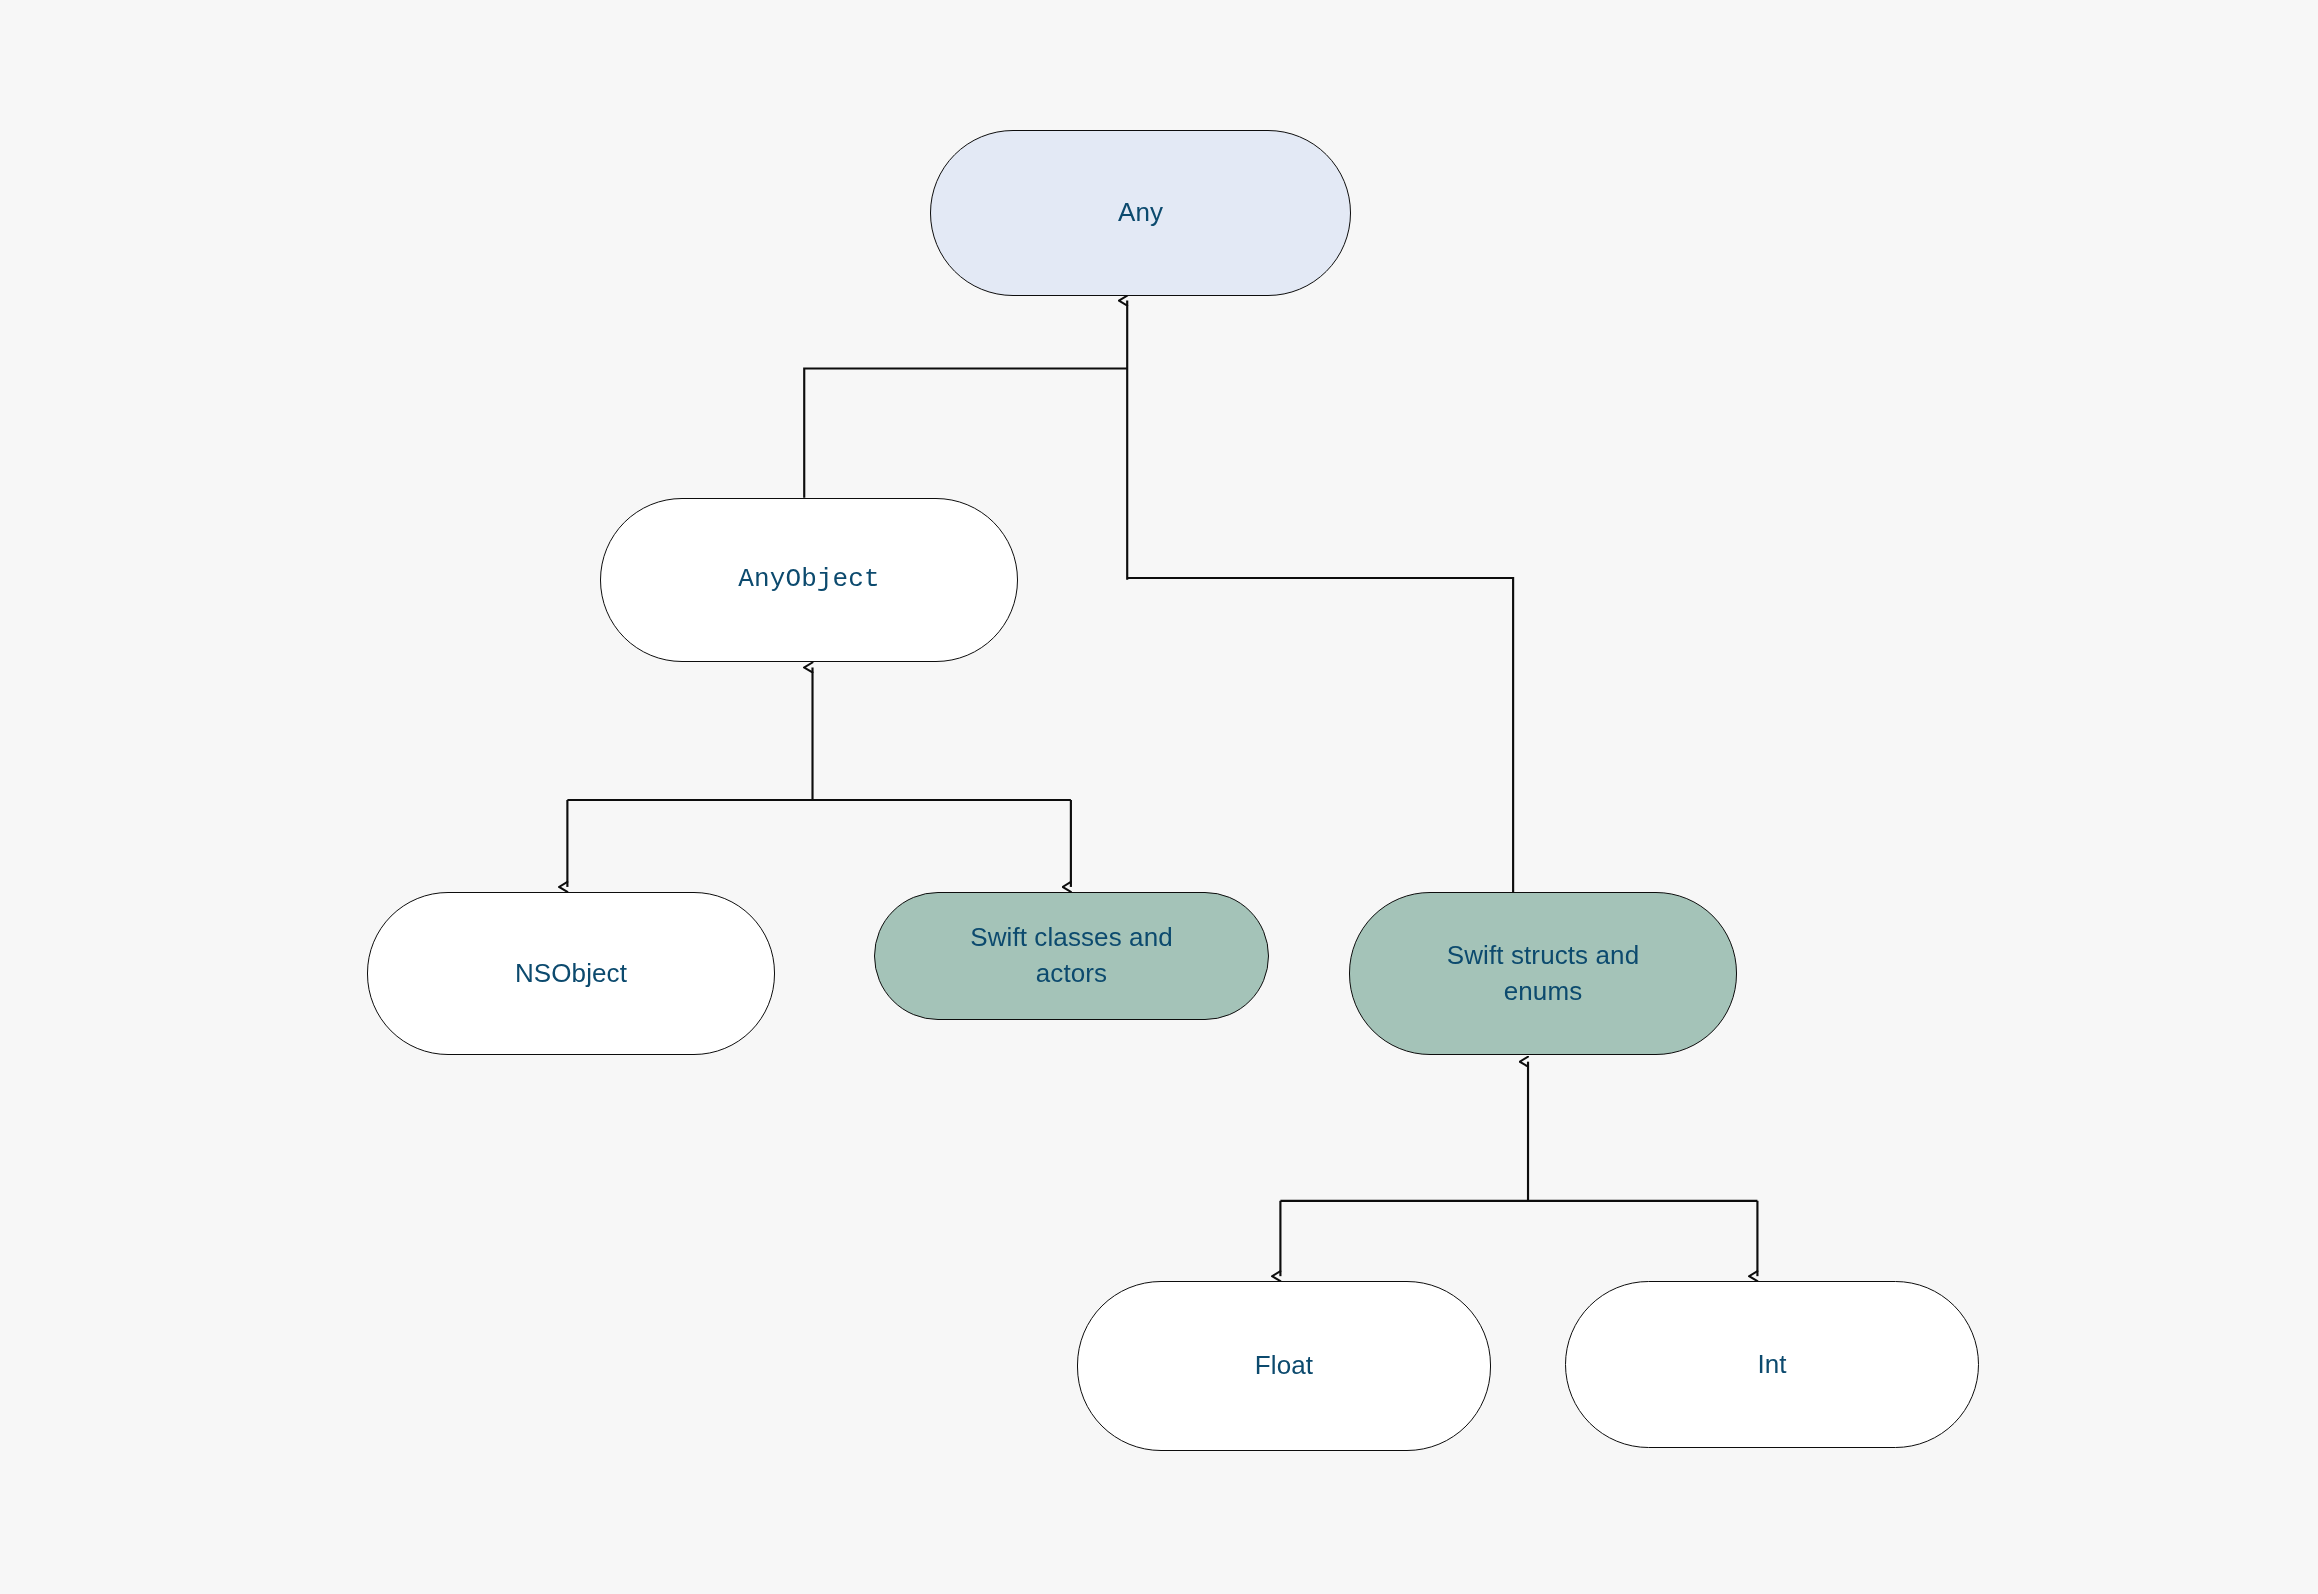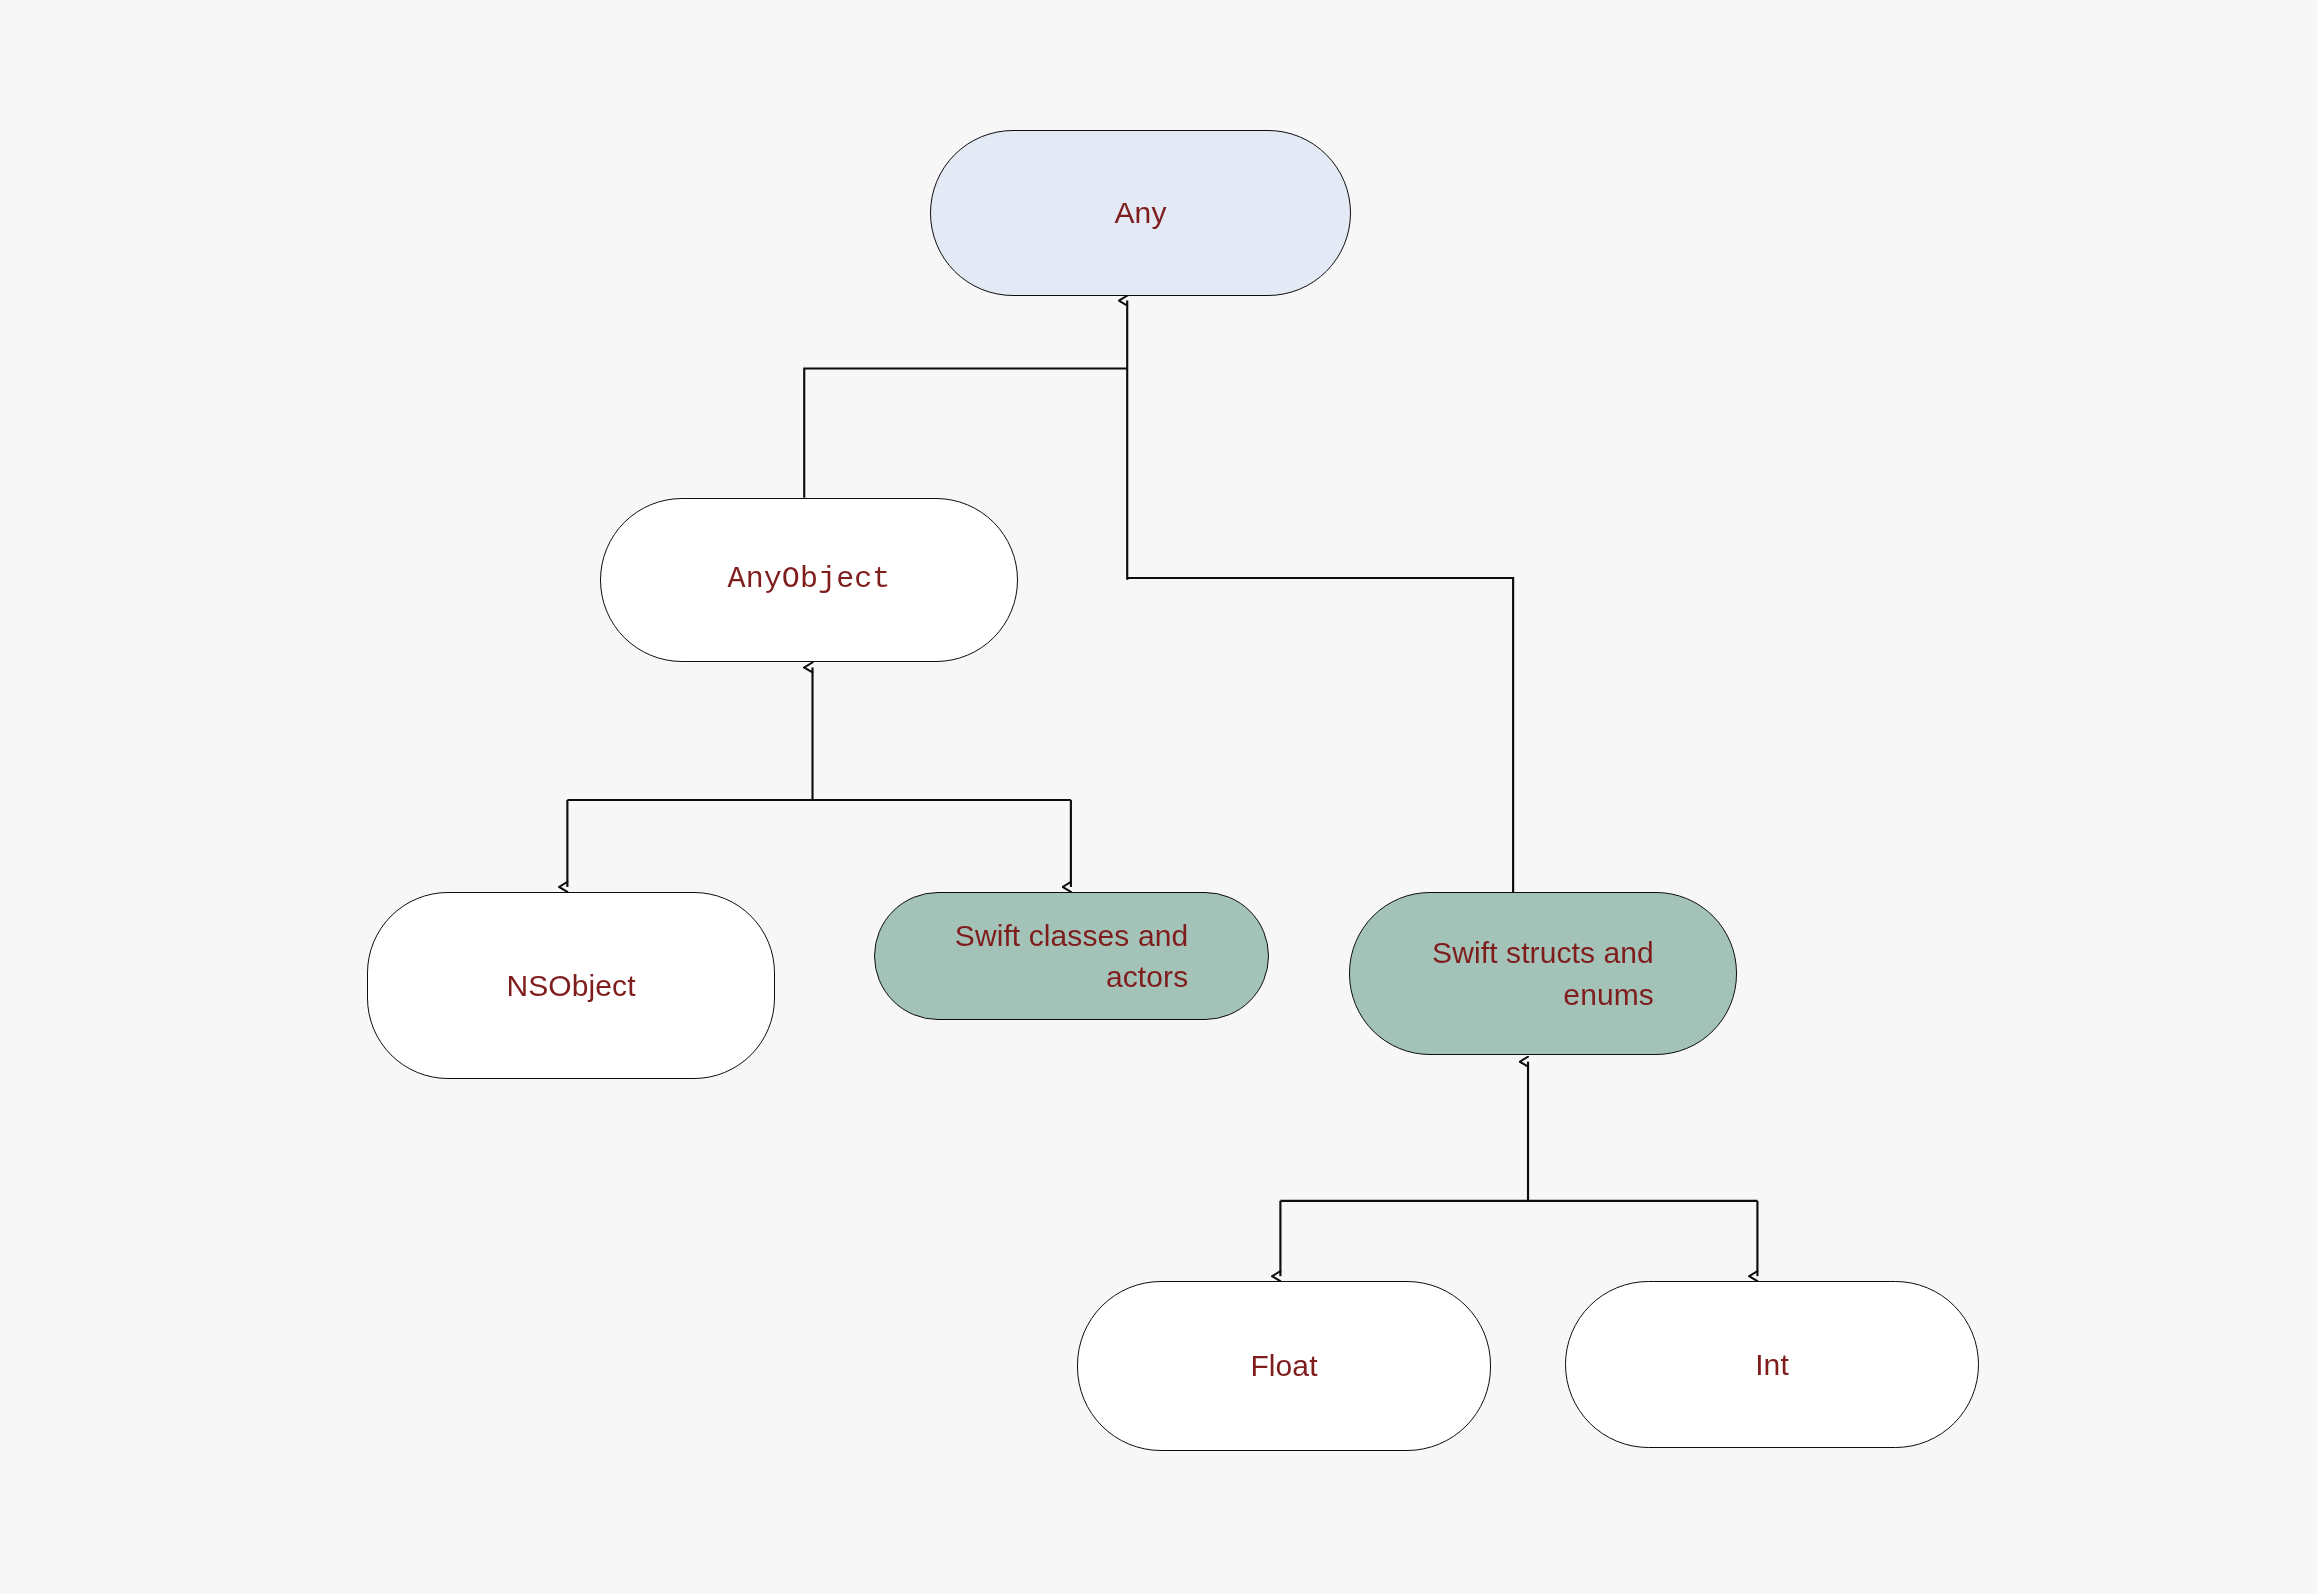--- a/index.html
+++ b/index.html
@@ -26,24 +26,24 @@
     width: 2319px;
     height: 1595px;
     pointer-events: none;
   }
   .node {
     position: absolute;
     box-sizing: border-box;
     display: flex;
     align-items: center;
     justify-content: center;
-    text-align: right;
+    text-align: center;
     border: 1.7px solid #0d0d0d;
-    color: #7f1d1d;
-    font-size: 30px;
+    color: #0c4a6e;
+    font-size: 26px;
     line-height: 1.38;
     letter-spacing: 0.1px;
     padding: 0 21.5px;
     background: #ffffff;
   }
   .node-label {
     display: block;
     white-space: pre-line;
   }
   
@@ -55,21 +55,21 @@
   }
   #node-anyobject {
     left: 600px; top: 498px;
     width: 418px; height: 164px;
     border-radius: 82px;
     background: #ffffff;
     font-family: Liberation Mono, monospace;
   }
   #node-nsobject {
     left: 367px; top: 892px;
-    width: 408px; height: 187px;
+    width: 408px; height: 163px;
     border-radius: 81px;
     background: #ffffff;
   }
   #node-swift-classes {
     left: 874px; top: 892px;
     width: 395px; height: 128px;
     border-radius: 81px;
     background: #a4c3b8;
   }
   #node-swift-structs {

